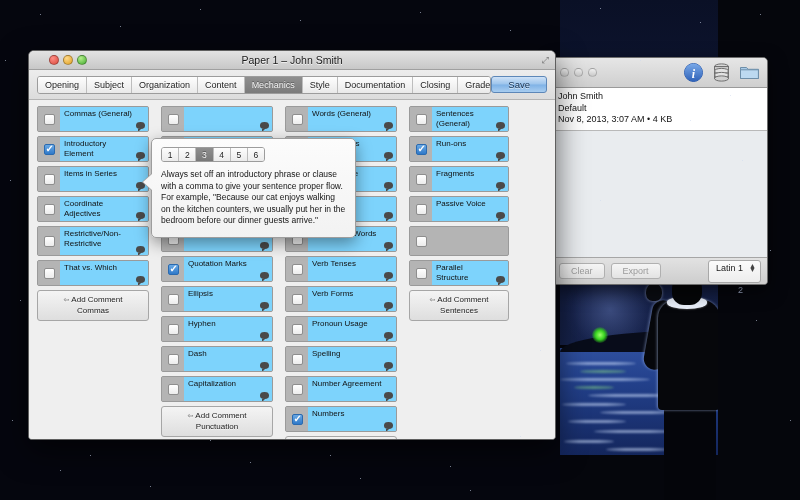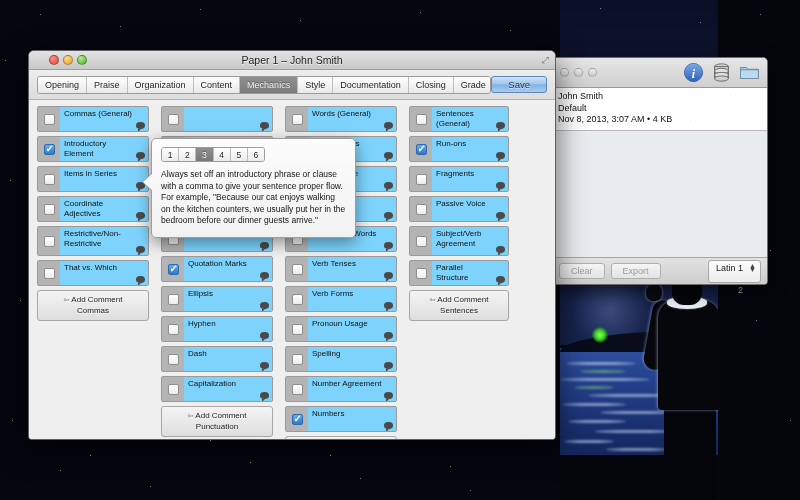--- a/index.html
+++ b/index.html
@@ -431,21 +431,21 @@
       <span class="tl red"></span>
       <span class="tl yellow"></span>
       <span class="tl green"></span>
       <span id="win-title">Paper 1 – John Smith</span>
       <span id="expand-icon">⤢</span>
     </div>
 
     <div id="toolbar">
       <div id="tabs">
         <span class="tab">Opening</span>
-        <span class="tab">Praise</span>
+        <span class="tab">Subject</span>
         <span class="tab">Organization</span>
         <span class="tab">Content</span>
         <span class="tab active">Mechanics</span>
         <span class="tab">Style</span>
         <span class="tab">Documentation</span>
         <span class="tab">Closing</span>
         <span class="tab">Grade</span>
       </div>
       <span id="save-btn">Save</span>
     </div>
@@ -737,24 +737,20 @@
                 <span class="cb"></span>
               </div>
               <div class="crit-label-cell">
                 <span class="crit-label">Passive Voice</span>
                 <span class="bubble"></span>
               </div>
             </div>
             <div class="crit-row tall">
               <div class="cb-cell">
                 <span class="cb"></span>
-              </div>
-              <div class="crit-label-cell">
-                <span class="crit-label">Subject/Verb Agreement</span>
-                <span class="bubble"></span>
               </div>
             </div>
             <div class="crit-row">
               <div class="cb-cell">
                 <span class="cb"></span>
               </div>
               <div class="crit-label-cell">
                 <span class="crit-label">Parallel Structure</span>
                 <span class="bubble"></span>
               </div>

